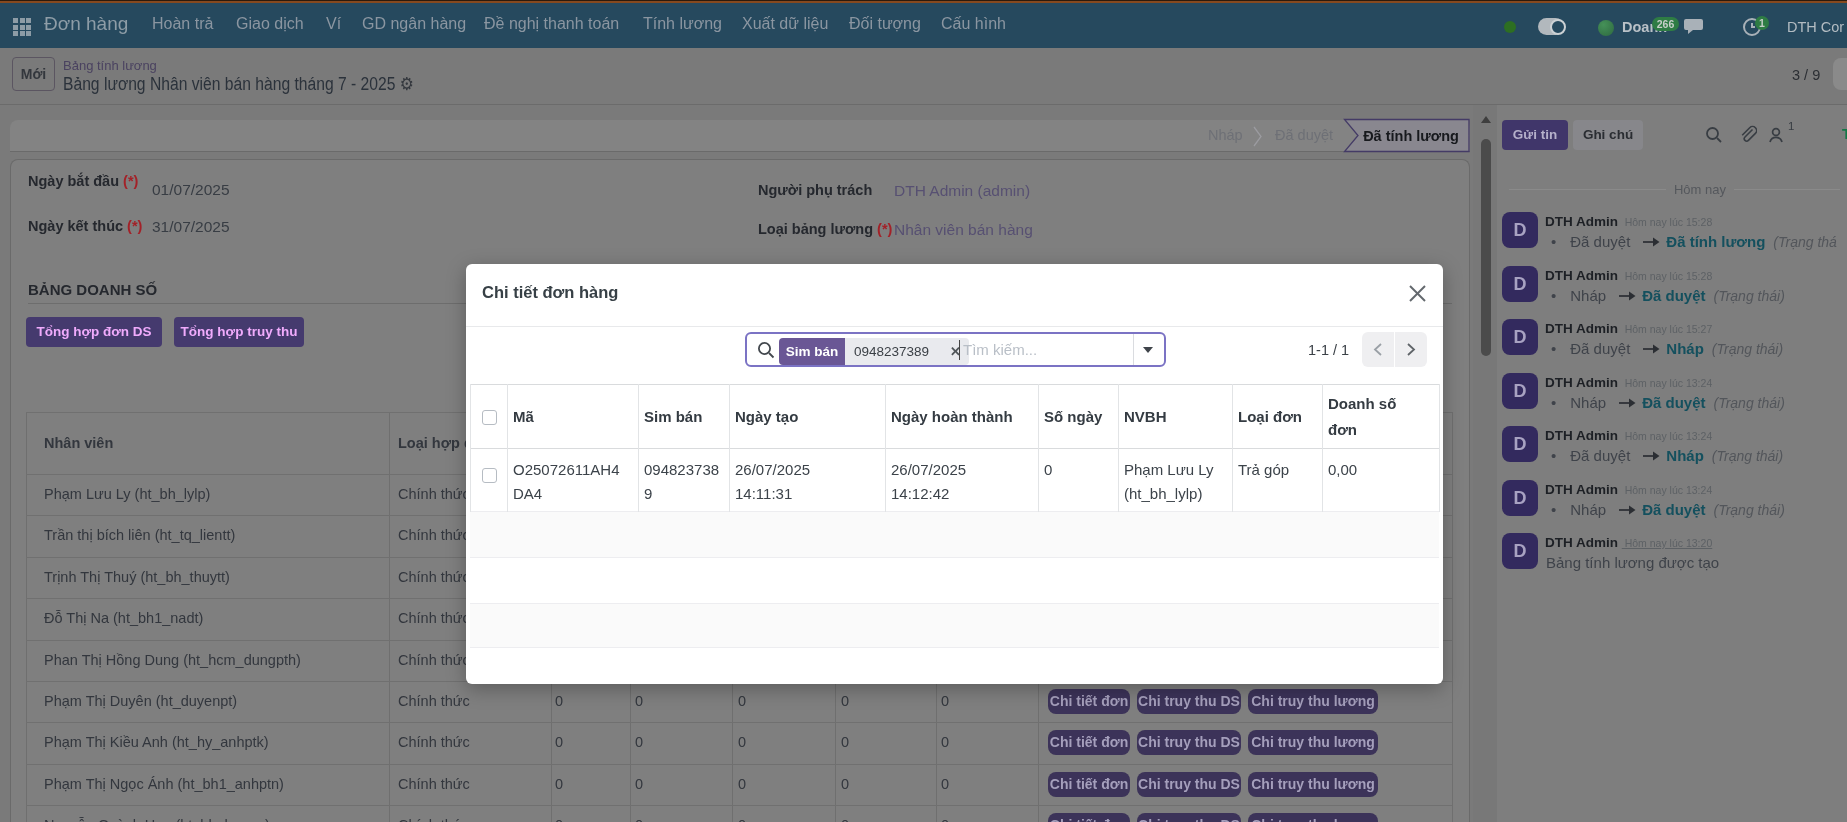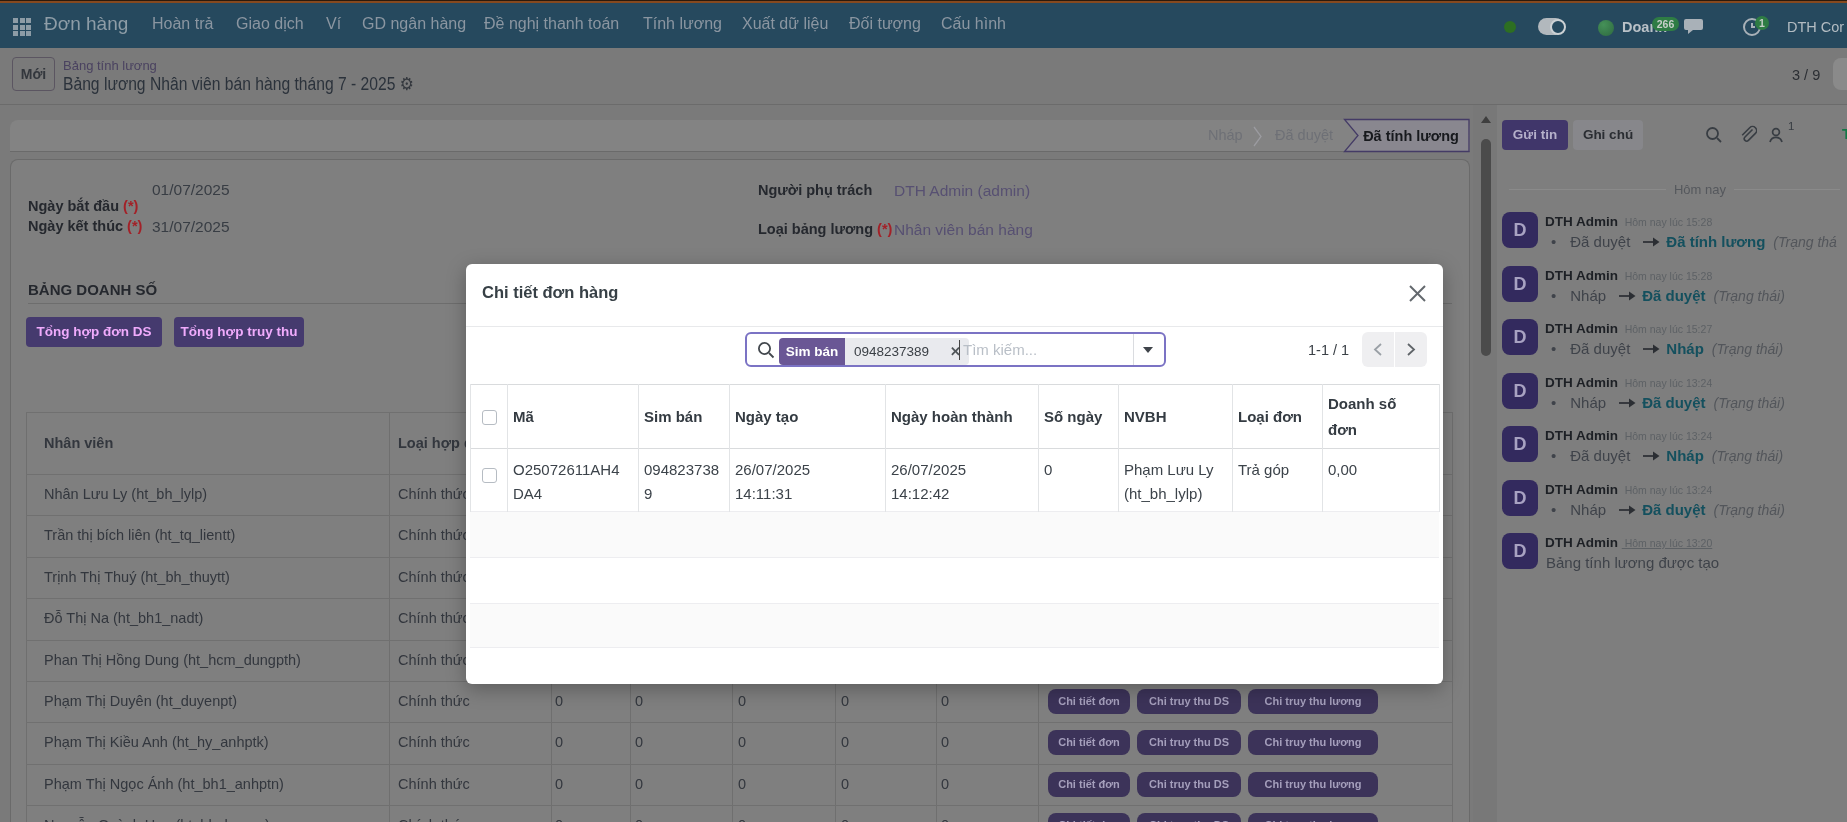--- a/index.html
+++ b/index.html
@@ -39,21 +39,21 @@
 .lbl { position:absolute; font-size:14.5px; font-weight:bold; color:#25282e; white-space:nowrap; }
 .lbl span { color:#a32128; }
 .val { position:absolute; font-size:15.5px; color:#383d44; white-space:nowrap; }
 .vlink { position:absolute; font-size:15.5px; color:#575072; white-space:nowrap; }
 .pbtn { position:absolute; background:#453a6e; border-radius:4px; color:#f0abfc; font-weight:bold; font-size:13.5px; text-align:center; }
 
 .bgv { position:absolute; width:1px; background:#6f6f6f; }
 .bgh { position:absolute; height:1px; background:#707070; }
 .bgname { position:absolute; left:34px; font-size:14.5px; color:#33373e; white-space:nowrap; }
 .bgcell { position:absolute; font-size:14.5px; color:#33373e; white-space:nowrap; }
-.rowbtn { position:absolute; background:#3c3359; border-radius:8px; color:#a59fbc; font-weight:bold; font-size:11px; text-align:center; white-space:nowrap; }
+.rowbtn { position:absolute; background:#3c3359; border-radius:8px; color:#a59fbc; font-weight:bold; font-size:14px; text-align:center; white-space:nowrap; }
 
 #sbtrack { left:1473px; top:105px; width:24px; height:717px; background:#787878; }
 #sbthumb { left:1481px; top:139px; width:10px; height:217px; background:#4b4b4b; border-radius:5px; }
 #sbarrow { left:1481px; top:116px; width:0; height:0; border-left:5px solid transparent; border-right:5px solid transparent; border-bottom:7px solid #3e3e3e; }
 
 #chatter { left:1497px; top:105px; width:350px; height:717px; background:#7e7e7e; }
 #gui { position:absolute; left:5px; top:15px; width:66px; height:30px; background:#40366a; border-radius:4px; color:#b5b0ca; font-weight:bold; font-size:13.5px; text-align:center; line-height:30px; }
 #ghi { position:absolute; left:76px; top:15px; width:70px; height:30px; background:#87878b; border-radius:4px; color:#2a2d32; font-weight:bold; font-size:13.5px; text-align:center; line-height:30px; }
 #followT { position:absolute; left:345px; top:21px; font-size:14.5px; font-weight:bold; color:#137746; }
 #homnay { position:absolute; left:28px; top:77px; width:350px; text-align:center; font-size:13px; color:#55585d; }
@@ -145,21 +145,21 @@
       <path d="M1 1 L8 10.5 L1 20" fill="none" stroke="#9b9ba0" stroke-width="1.3"></path>
     </svg>
   <svg style="position:absolute; left:1333px; top:-2px;" width="128" height="35" viewBox="0 0 128 35">
     <path d="M1.5 1.5 H126 V33.5 H1.5 L15 17.5 Z" fill="#89878f" stroke="#443b66" stroke-width="1.3"></path>
     <text x="68" y="22.5" text-anchor="middle" font-family="Liberation Sans" font-size="14.5" font-weight="bold" fill="#17191d">Đã tính lương</text>
   </svg>
 </div>
 
 <div class="abs" id="sheet"></div>
 
-<div class="lbl" style="left:28px; top:198px;">Ngày bắt đầu <span>(*)</span></div>
+<div class="lbl" style="left:28px; top:173px;">Ngày bắt đầu <span>(*)</span></div>
 <div class="val" style="left:152px; top:181px;">01/07/2025</div>
 <div class="lbl" style="left:28px; top:218px;">Ngày kết thúc <span>(*)</span></div>
 <div class="val" style="left:152px; top:218px;">31/07/2025</div>
 <div class="lbl" style="left:758px; top:182px;">Người phụ trách</div>
 <div class="vlink" style="left:894px; top:182px;">DTH Admin (admin)</div>
 <div class="lbl" style="left:758px; top:221px;">Loại bảng lương <span>(*)</span></div>
 <div class="vlink" style="left:894px; top:221px;">Nhân viên bán hàng</div>
 <div class="lbl" style="left:28px; top:281px; font-size:15px;">BẢNG DOANH SỐ</div>
 <div class="abs" style="left:28px; top:303px; width:1424px; height:1px; background:#6d6d6d;"></div>
 <div class="pbtn" style="left:26px; top:317px; width:136px; height:30px; line-height:30px;">Tổng hợp đơn DS</div>
@@ -180,21 +180,21 @@
     <div class="bgh" style="left:26px; top:515px; width:1426px;"></div>
     <div class="bgh" style="left:26px; top:557px; width:1426px;"></div>
     <div class="bgh" style="left:26px; top:598px; width:1426px;"></div>
     <div class="bgh" style="left:26px; top:640px; width:1426px;"></div>
     <div class="bgh" style="left:26px; top:681px; width:1426px;"></div>
     <div class="bgh" style="left:26px; top:722px; width:1426px;"></div>
     <div class="bgh" style="left:26px; top:764px; width:1426px;"></div>
     <div class="bgh" style="left:26px; top:805px; width:1426px;"></div>
     <div class="bgname b" style="left:44px; top:435px;">Nhân viên</div>
     <div class="bgcell b" style="left:398px; top:435px;">Loại hợp đồng</div>
-    <div class="bgname" style="left:44px; top:486px;">Nhân Lưu Ly (ht_bh_lylp)</div>
+    <div class="bgname" style="left:44px; top:486px;">Phạm Lưu Ly (ht_bh_lylp)</div>
     <div class="bgcell" style="left:398px; top:486px;">Chính thức</div>
     <div class="bgcell" style="left:555px; top:486px;">0</div>
     <div class="bgcell" style="left:635px; top:486px;">0</div>
     <div class="bgcell" style="left:738px; top:486px;">0</div>
     <div class="bgcell" style="left:841px; top:486px;">0</div>
     <div class="bgcell" style="left:941px; top:486px;">0</div>
     <div class="rowbtn" style="left:1048px; top:482px; width:82px; height:25px; line-height:25px;">Chi tiết đơn</div>
     <div class="rowbtn" style="left:1137px; top:482px; width:104px; height:25px; line-height:25px;">Chi truy thu DS</div>
     <div class="rowbtn" style="left:1248px; top:482px; width:130px; height:25px; line-height:25px;">Chi truy thu lương</div>
     <div class="bgname" style="left:44px; top:527px;">Trần thị bích liên (ht_tq_lientt)</div>

